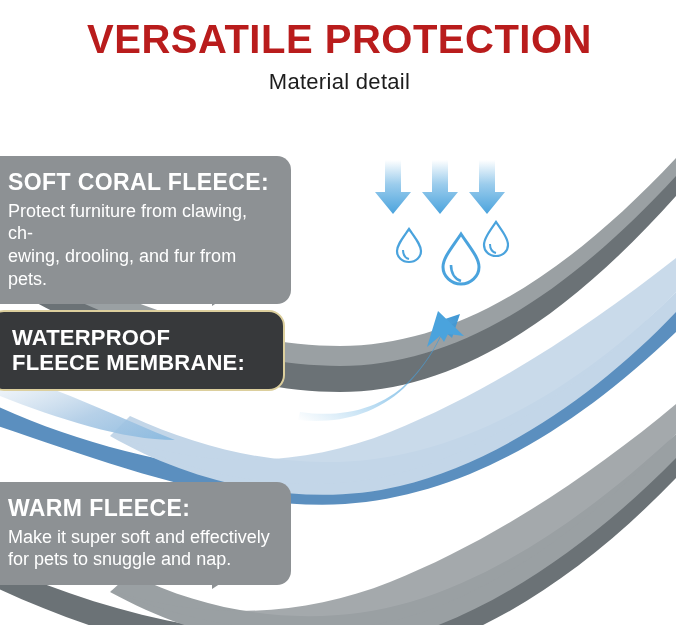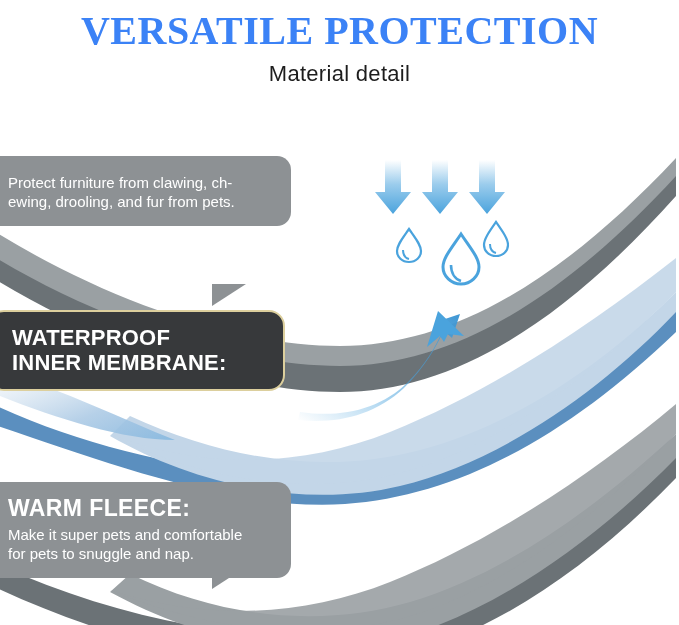--- a/index.html
+++ b/index.html
@@ -24,26 +24,26 @@
   
   .header {
     position: absolute;
     left: 0;
     top: 0;
     width: 679px;
     text-align: center;
   }
   .title {
     margin: 0;
-    padding-top: 10px;
-    font-family: Liberation Serif, serif;
+    padding-top: 18px;
+    font-family: Liberation Sans, sans-serif;
     font-size: 40px;
     font-weight: bold;
     letter-spacing: 0.5px;
-    color: #3b82f6;
+    color: #b91c1c;
     line-height: 1.05;
     white-space: nowrap;
   }
   .subtitle {
     margin: 0;
     padding-top: 9px;
     font-family: "Liberation Sans", sans-serif;
     font-size: 22px;
     font-weight: normal;
     letter-spacing: 0.3px;
@@ -89,21 +89,21 @@
     white-space: pre-line;
   }
   .callout.dark .callout-heading {
     font-size: 22px;
     letter-spacing: 0.2px;
   }
   .callout-body {
     margin: 4px 0 0 0;
     font-family: "Liberation Sans", sans-serif;
     font-weight: normal;
-    font-size: 15px;
+    font-size: 18px;
     line-height: 1.26;
     color: #ffffff;
     white-space: pre-line;
   }
   .callout.dark .callout-body {
     font-weight: bold;
     font-size: 15px;
   }
 
   
@@ -274,28 +274,29 @@
                C 310 646, 195 626, 110 590
                C 200 620, 300 618, 390 582
                C 490 542, 590 476, 676 404 Z" fill="#9aa0a3" opacity="0.9"></path>
     </g>
   </svg>
 
   <div class="tail" id="tail-fleece"></div>
   <div class="tail" id="tail-sherpa"></div>
 
   <div class="callout grey" id="callout-fleece">
+    <p class="callout-heading">SOFT CORAL FLEECE:</p>
     <p class="callout-body">Protect furniture from clawing, ch-
 ewing, drooling, and fur from pets.</p>
   </div>
 
   <div class="callout dark" id="callout-membrane">
     <p class="callout-heading">WATERPROOF
-INNER MEMBRANE:</p>
+FLEECE MEMBRANE:</p>
   </div>
 
   <div class="callout grey" id="callout-sherpa">
     <p class="callout-heading">WARM FLEECE:</p>
-    <p class="callout-body">Make it super pets and comfortable
+    <p class="callout-body">Make it super soft and effectively
 for pets to snuggle and nap.</p>
   </div>
 
 </div>
 
 </body></html>

